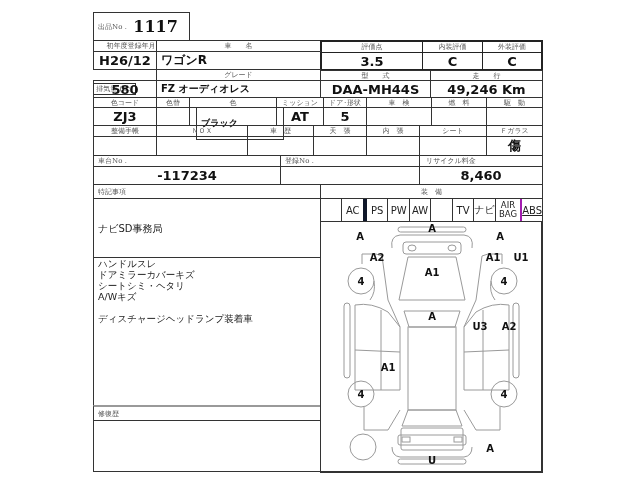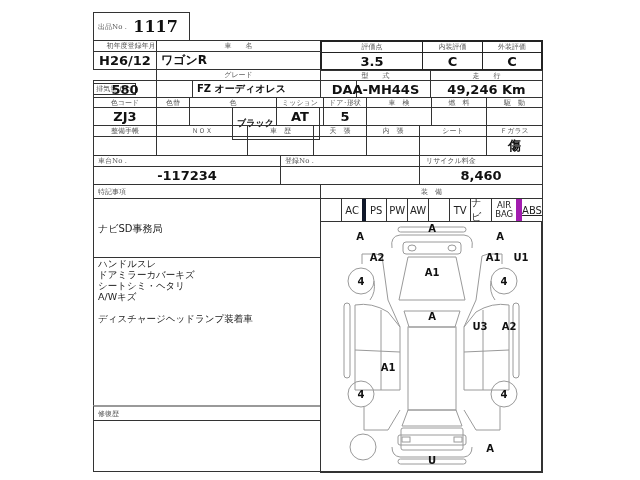--- a/index.html
+++ b/index.html
@@ -3,21 +3,21 @@
 <meta charset="utf-8">
 <style>
   html, body { margin:0; padding:0; background:#ffffff; }
   body { width:640px; height:480px; position:relative; overflow:hidden;
          font-family:"DejaVu Sans", "Liberation Sans", sans-serif; color:#111; }
   .abs { position:absolute; box-sizing:border-box; }
   .cell { position:absolute; box-sizing:border-box; border:1px solid #333;
           display:flex; align-items:center; justify-content:center; overflow:hidden; white-space:nowrap; }
   .lbl { font-family:"DejaVu Serif", "Liberation Serif", serif; font-size:7px; color:#555; }
   .val { font-family:"DejaVu Sans", "Liberation Sans", sans-serif; font-weight:bold; font-size:13px; color:#111; }
-  .valsm { font-family:"DejaVu Sans", "Liberation Sans", sans-serif; font-weight:bold; font-size:9px; color:#111;margin-left:36px; }
+  .valsm { font-family:"DejaVu Sans", "Liberation Sans", sans-serif; font-weight:bold; font-size:9px; color:#111; }
   .left { justify-content:flex-start; padding-left:4px; }
   .thick { border:2px solid #222; }
   .remarks { font-size:9.5px; color:#222; line-height:11px; white-space:pre; }
   .equip { font-size:10px; color:#222; }
   .diag-mark { position:absolute; font-weight:bold; font-size:10px; color:#111; transform:translate(-50%,-50%); }
 </style>
 </head>
 <body>
 
 <div class="cell left" style="left:93px;top:12px;width:97px;height:29px;">
@@ -103,21 +103,21 @@
 <div class="cell lbl" style="left:320px;top:184px;width:223px;height:15px;">装　備</div>
 <div class="abs" style="left:320px;top:198px;width:223px;height:24px;display:flex;border:1px solid #333;">
   <div class="equip" style="width:21px;border-right:1px solid #333;display:flex;align-items:center;justify-content:center;"></div>
   <div class="equip" style="width:21px;border-right:4px solid #0f172a;display:flex;align-items:center;justify-content:center;">AC</div>
   <div class="equip" style="width:21px;border-right:1px solid #333;display:flex;align-items:center;justify-content:center;">PS</div>
   <div class="equip" style="width:21px;border-right:1px solid #333;display:flex;align-items:center;justify-content:center;">PW</div>
   <div class="equip" style="width:21px;border-right:1px solid #333;display:flex;align-items:center;justify-content:center;">AW</div>
   <div class="equip" style="width:21px;border-right:1px solid #333;display:flex;align-items:center;justify-content:center;"></div>
   <div class="equip" style="width:21px;border-right:1px solid #333;display:flex;align-items:center;justify-content:center;">TV</div>
   <div class="equip" style="width:21px;border-right:1px solid #333;display:flex;align-items:center;justify-content:center;">ナビ</div>
-  <div class="equip" style="width:25px;border-right:6px solid #a21caf;display:flex;align-items:center;justify-content:center;white-space:pre;text-align:center;font-size:8.5px;line-height:9px;">AIR
+  <div class="equip" style="width:25px;border-right:2px solid #a21caf;display:flex;align-items:center;justify-content:center;white-space:pre;text-align:center;font-size:8.5px;line-height:9px;">AIR
 BAG</div>
   <div class="equip" style="flex:1;display:flex;align-items:center;justify-content:center;text-decoration:underline;">ABS</div>
 </div>
 
 <div class="abs" style="left:320px;top:221px;width:223px;height:252px;border:1px solid #333;border-bottom:2px solid #333;border-right:2px solid #333;">
   <svg width="223" height="252" viewBox="320 221 223 252" style="position:absolute;left:-1px;top:-1px;">
     <g fill="none" stroke="#9a9a9a" stroke-width="1">
 
       <rect x="398" y="227" width="68" height="5" rx="2.5"></rect>
       <path d="M392 248 Q390 236 400 235 L464 235 Q474 236 472 248"></path>

